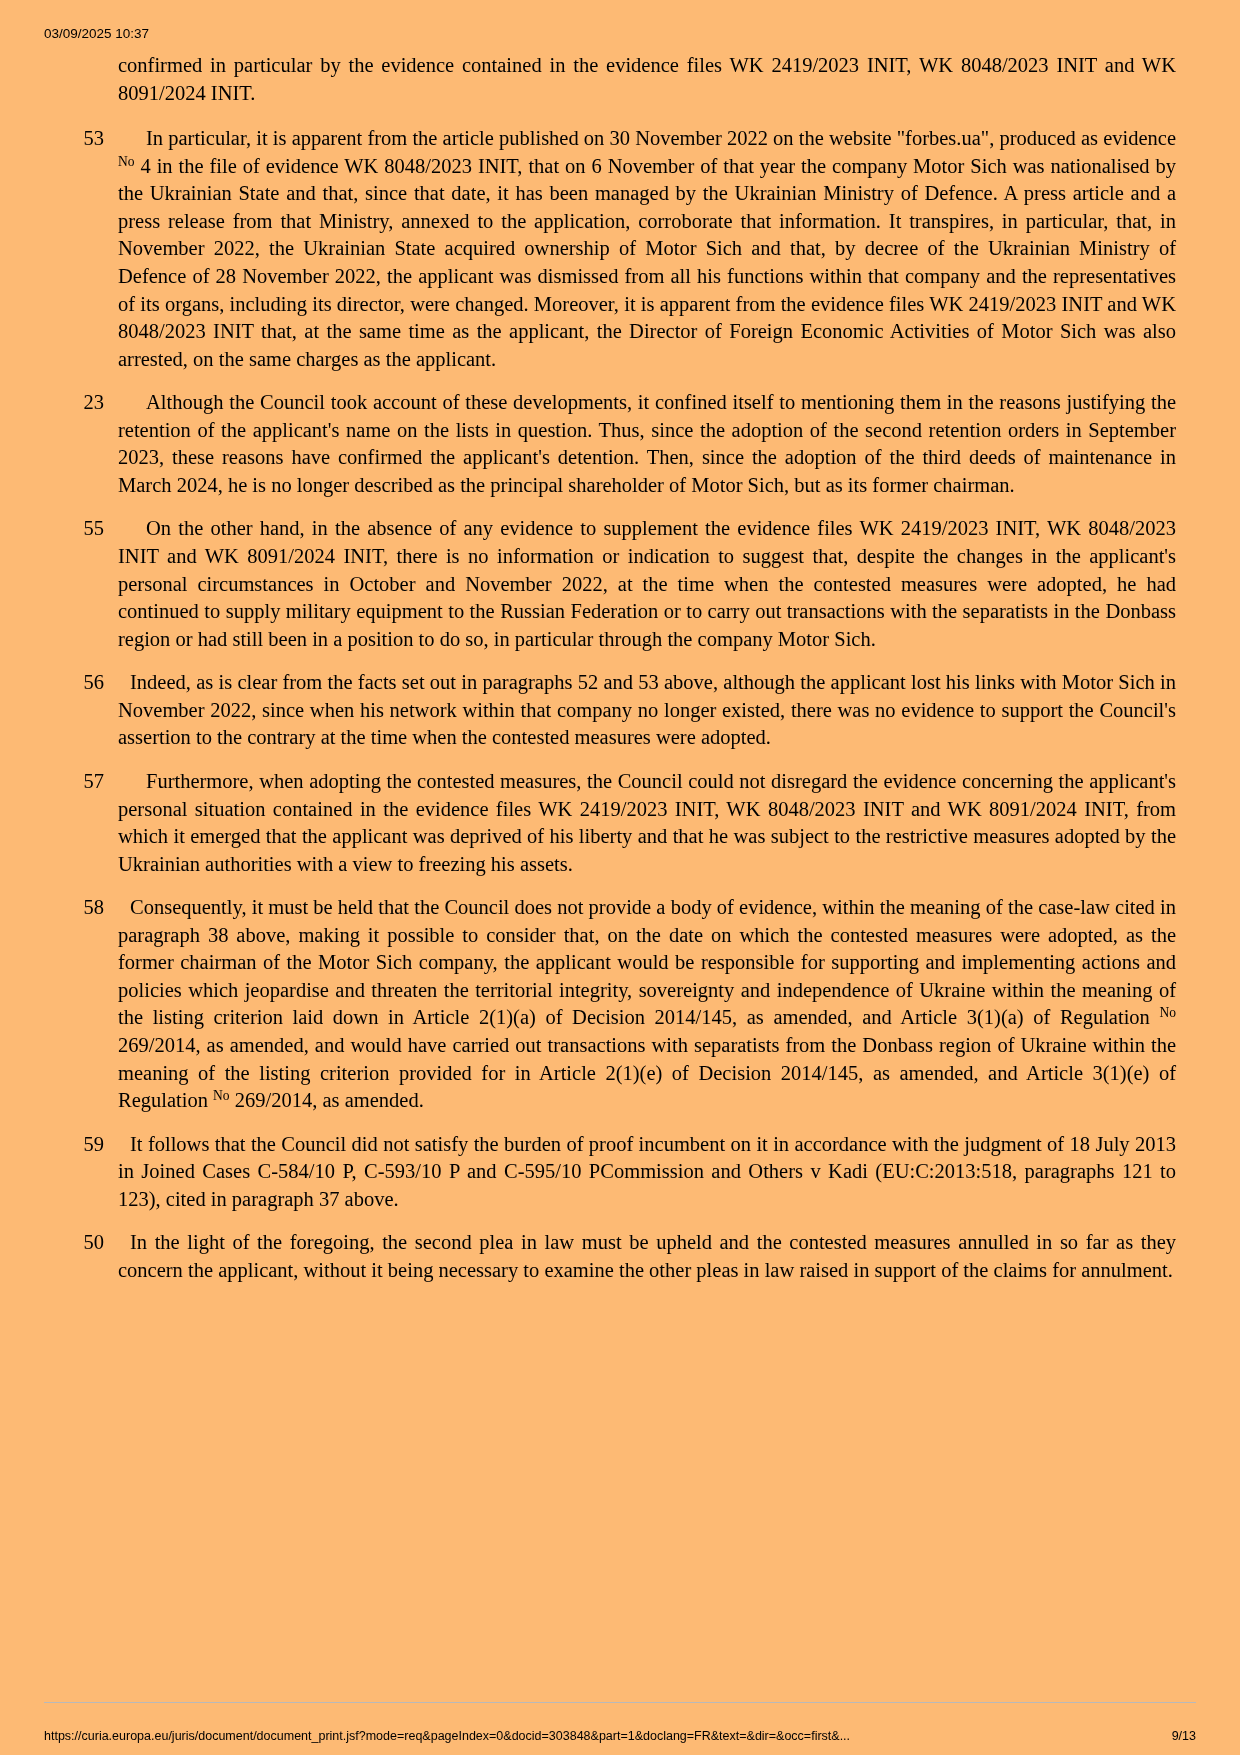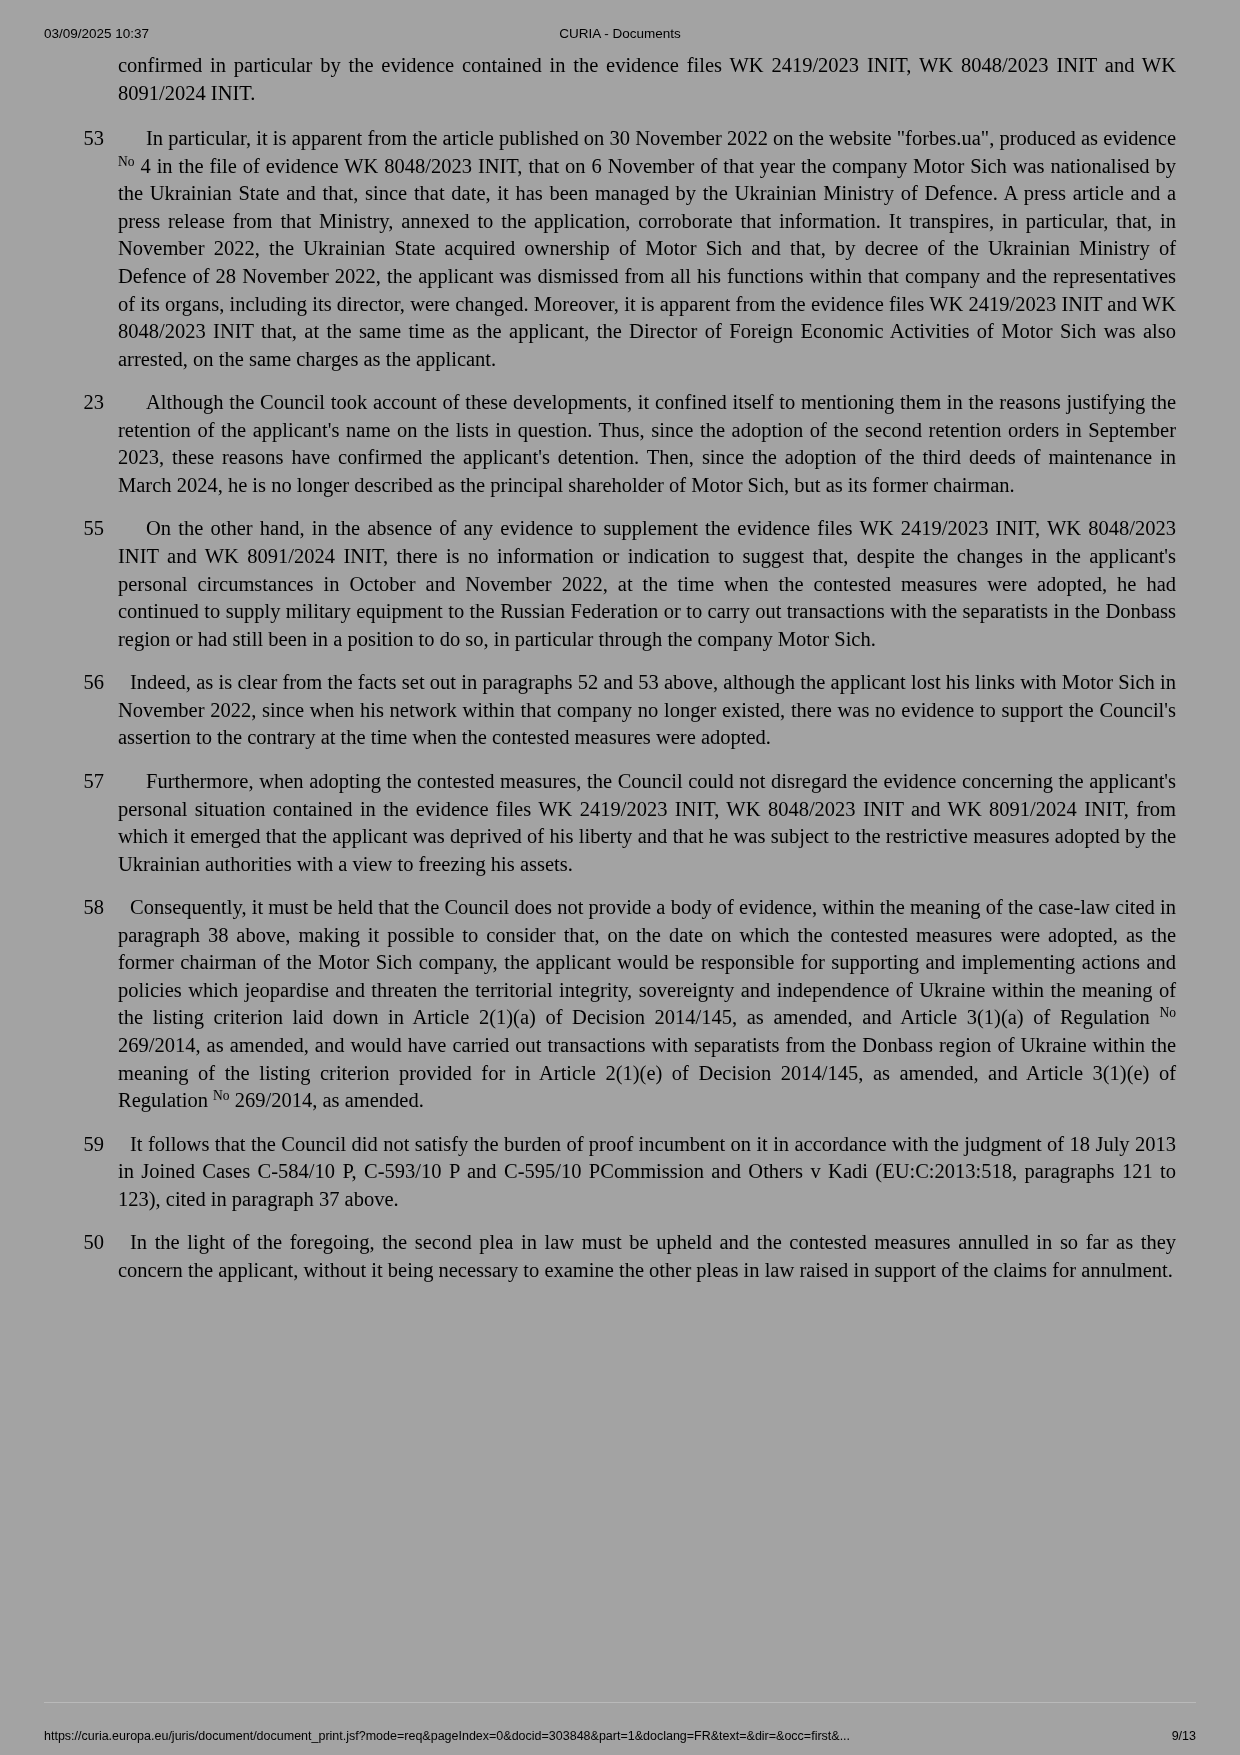--- a/index.html
+++ b/index.html
@@ -5,21 +5,21 @@
   html, body {
     margin: 0;
     padding: 0;
     background: #ffffff;
   }
   .page {
     position: relative;
     width: 1240px;
     height: 1755px;
     margin: 0 auto;
-    background: #a3a3a3;
+    background: #fdba74;
     font-family: "Liberation Serif", serif;
     color: #000000;
     box-sizing: border-box;
   }
   .header {
     position: absolute;
     top: 26px;
     left: 0;
     width: 1240px;
     height: 18px;
@@ -112,21 +112,20 @@
     line-height: 0;
   }
 </style>
 </head>
 <body>
 
 <div class="page">
 
   <div class="header">
     <span class="hdr-left">03/09/2025 10:37</span>
-    <span class="hdr-center">CURIA - Documents</span>
   </div>
 
   <div class="body-area">
 
     <div class="para first">
       <span class="txt">confirmed in particular by the evidence contained in the evidence files WK 2419/2023 INIT, WK 8048/2023 INIT and WK 8091/2024 INIT.</span>
     </div>
 
     <div class="para">
       <span class="num">53</span>

